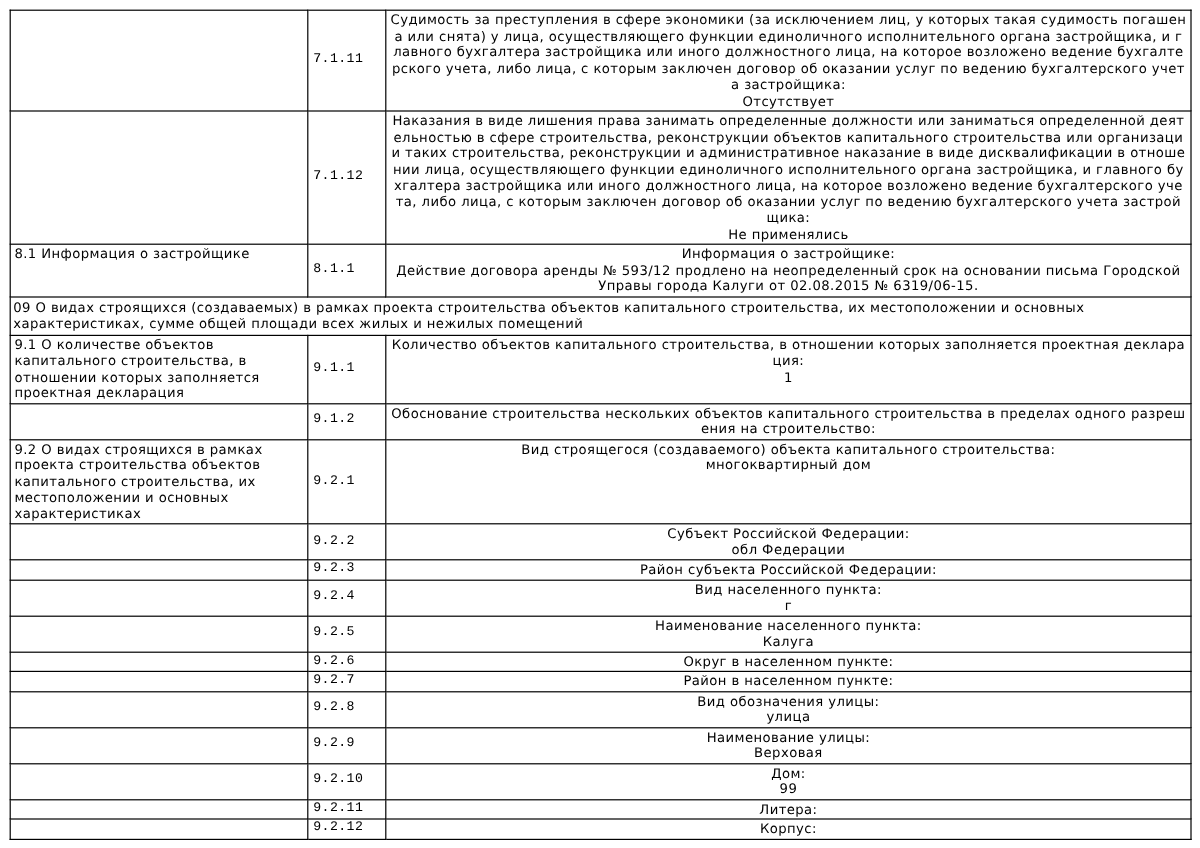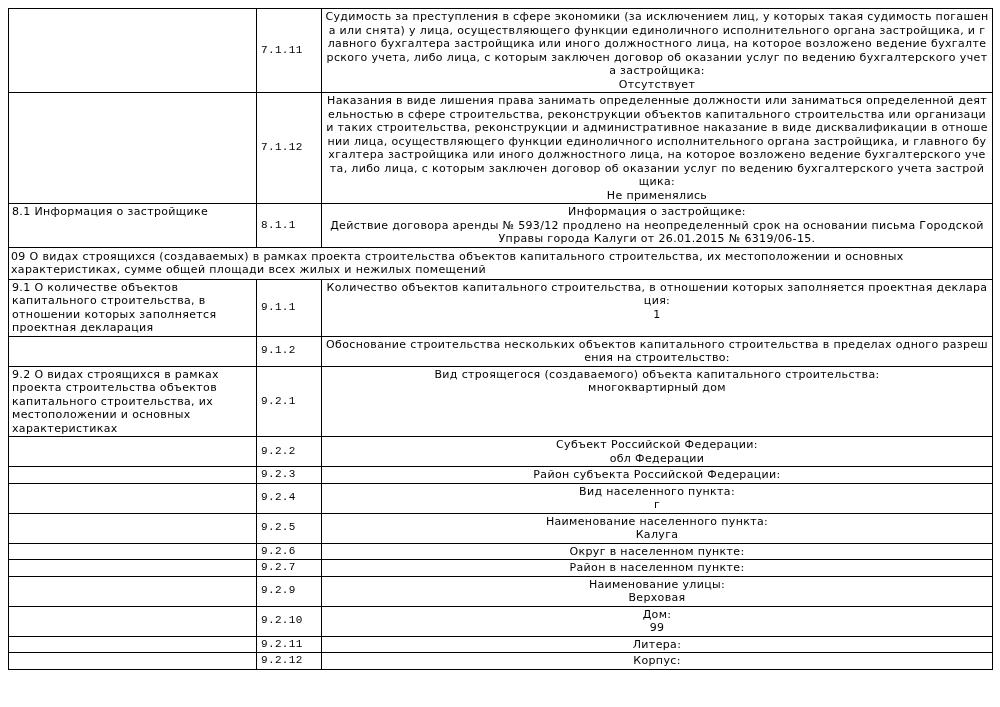--- a/index.html
+++ b/index.html
@@ -57,21 +57,21 @@
           <td class="content-cell">
             <div class="item-label">Наказания в виде лишения права занимать определенные должности или заниматься определенной деятельностью в сфере строительства, реконструкции объектов капитального строительства или организации таких строительства, реконструкции и административное наказание в виде дисквалификации в отношении лица, осуществляющего функции единоличного исполнительного органа застройщика, и главного бухгалтера застройщика или иного должностного лица, на которое возложено ведение бухгалтерского учета, либо лица, с которым заключен договор об оказании услуг по ведению бухгалтерского учета застройщика:</div>
             <div class="item-value">Не применялись</div>
           </td>
         </tr>
         <tr>
           <td class="group-cell">8.1 Информация о застройщике</td>
           <td class="num-cell">8.1.1</td>
           <td class="content-cell">
             <div class="item-label">Информация о застройщике:</div>
-            <div class="item-value">Действие договора аренды № 593/12 продлено на неопределенный срок на основании письма Городской Управы города Калуги от 26.01.2015 № 6319/06-15.</div>
+            <div class="item-value">Действие договора аренды № 593/12 продлено на неопределенный срок на основании письма Городской Управы города Калуги от 02.08.2015 № 6319/06-15.</div>
           </td>
         </tr>
         <tr>
           <td colspan="3" class="section-cell">09 О видах строящихся (создаваемых) в рамках проекта строительства объектов капитального строительства, их местоположении и основных характеристиках, сумме общей площади всех жилых и нежилых помещений</td>
         </tr>
         <tr>
           <td class="group-cell">9.1 О количестве объектов капитального строительства, в отношении которых заполняется проектная декларация</td>
           <td class="num-cell">9.1.1</td>
           <td class="content-cell">
             <div class="item-label">Количество объектов капитального строительства, в отношении которых заполняется проектная декларация:</div>
@@ -133,20 +133,28 @@
         </tr>
         <tr>
           <td class="group-cell"></td>
           <td class="num-cell">9.2.7</td>
           <td class="content-cell">
             <div class="item-label">Район в населенном пункте:</div>
           </td>
         </tr>
         <tr>
           <td class="group-cell"></td>
+          <td class="num-cell">9.2.8</td>
+          <td class="content-cell">
+            <div class="item-label">Вид обозначения улицы:</div>
+            <div class="item-value">улица</div>
+          </td>
+        </tr>
+        <tr>
+          <td class="group-cell"></td>
           <td class="num-cell">9.2.9</td>
           <td class="content-cell">
             <div class="item-label">Наименование улицы:</div>
             <div class="item-value">Верховая</div>
           </td>
         </tr>
         <tr>
           <td class="group-cell"></td>
           <td class="num-cell">9.2.10</td>
           <td class="content-cell">

